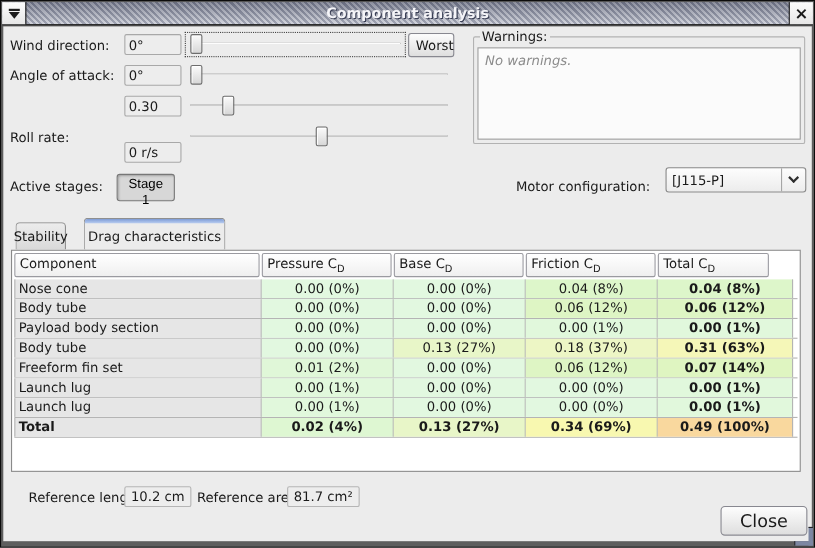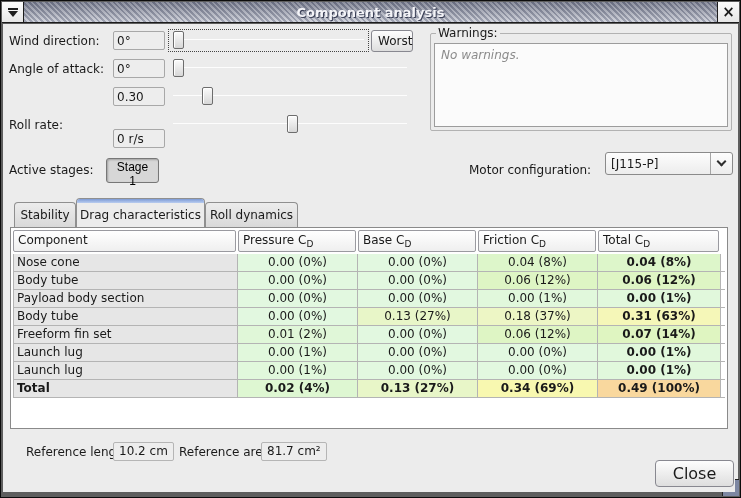--- a/index.html
+++ b/index.html
@@ -156,41 +156,38 @@
     <button class="stage-btn">Stage 1</button>
 
     <div class="lbl" style="left:466px;top:136px">Motor configuration:</div>
     <div class="combo">
       <span class="val">[J115-P]</span>
       <span class="dd">
           <i class="chev"></i>
         </span>
     </div>
 
-    <div class="tab" style="left:11px;top:178px;width:62px;height:25px">
+    <div class="tab" style="left:11px;top:178px;width:46px;height:25px">
       <span>Stability</span>
     </div>
     <div class="tab selected" style="left:73px;top:174px;width:129px;height:29px">
       <span>Drag characteristics</span>
-    </div>
-    <div class="tab" style="left:202px;top:178px;width:93px;height:25px">
-      <span>Roll dynamics</span>
     </div>
 
     <div class="table-panel">
       <div class="thead">
         <div class="th" style="width:223px">
           <span>Component</span></div>
         <div class="th" style="width:118px">
           <span>Pressure C</span><sub>D</sub></div>
         <div class="th" style="width:118px">
           <span>Base C</span><sub>D</sub></div>
         <div class="th" style="width:118px">
           <span>Friction C</span><sub>D</sub></div>
-        <div class="th" style="width:121px">
+        <div class="th" style="width:101px">
           <span>Total C</span><sub>D</sub></div>
       </div>
       <div id="table-body">
           <div class="tr">
             <div class="td comp">Nose cone</div>
             <div class="td val" style="background: rgb(226, 248, 224);">0.00 (0%)</div>
             <div class="td val" style="background: rgb(226, 248, 224);">0.00 (0%)</div>
             <div class="td val" style="background: rgb(221, 246, 202);">0.04 (8%)</div>
             <div class="td val b" style="background: rgb(221, 246, 202);">0.04 (8%)</div>
           </div>

